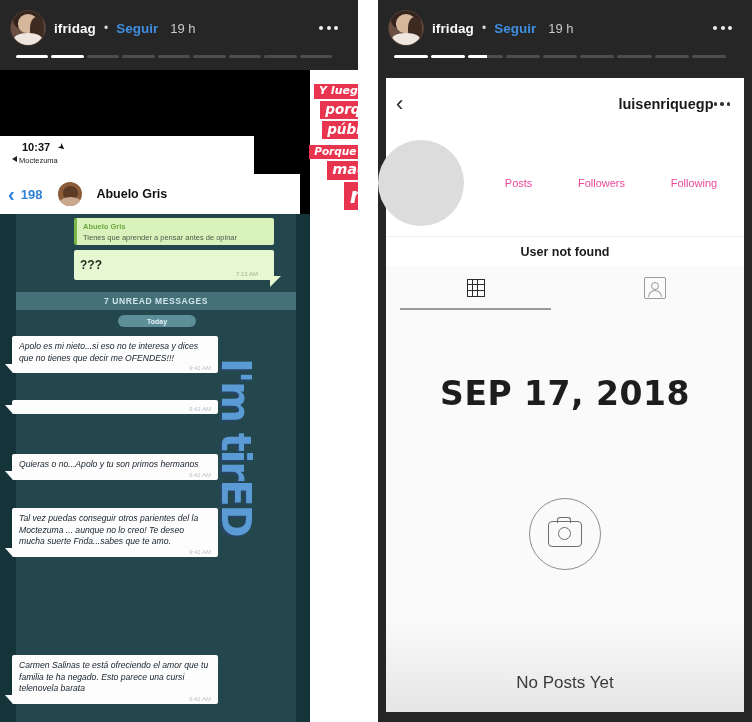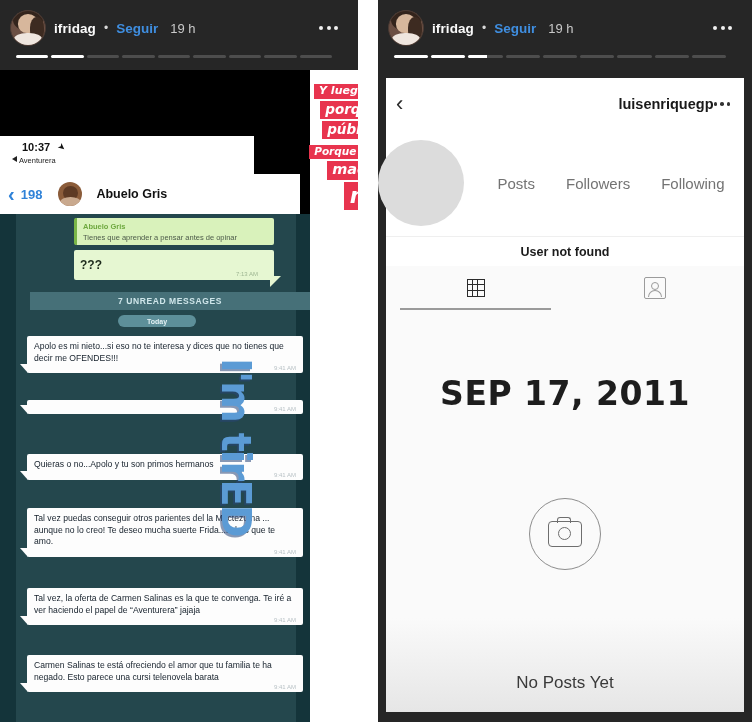--- a/index.html
+++ b/index.html
@@ -80,28 +80,28 @@
   .bub-green .txt{font-size:7.5px;color:#4d5b4a;line-height:1.25;}
   .bub-green2{position:absolute;left:74px;top:36px;width:200px;background:#e6f7d2;border-radius:2px;
               padding:5px 6px 7px 6px;box-sizing:border-box;}
   .bub-green2 .q{font-size:12px;font-weight:bold;color:#1d2b1c;}
   .bub-green2 .tm{position:absolute;right:16px;bottom:3px;font-size:6px;color:#9fb793;}
   .tail-g{position:absolute;left:270px;top:62px;width:0;height:0;border-style:solid;
           border-width:0 0 11px 11px;border-color:transparent transparent transparent #e6f7d2;}
 
   .unread{position:absolute;left:16px;top:78px;width:280px;height:18px;background:#467078;
           color:#cfe6ea;font-size:8.5px;font-weight:bold;letter-spacing:.6px;
-          display:flex;align-items:center;justify-content:center;margin-left:14px;}
+          display:flex;align-items:center;justify-content:center;}
 
   .today{position:absolute;left:118px;top:101px;width:78px;height:12px;border-radius:6px;
          background:#5d8f99;color:#e3f1f4;font-size:7px;font-weight:bold;
          display:flex;align-items:center;justify-content:center;}
 
-  .bub{position:absolute;left:27px;width:276px;background:#fdfdfd;border-radius:2px;
-       padding:5px 7px 9px 7px;box-sizing:border-box;}
+  .bub{position:absolute;left:12px;width:206px;background:#fdfdfd;border-radius:2px;
+       padding:5px 7px 9px 7px;box-sizing:border-box;font-style:italic;}
   .bub .t{font-size:8.6px;color:#15202b;line-height:1.36;}
   .bub .tm{position:absolute;right:7px;bottom:2px;font-size:6px;color:#b9c2c6;}
   .bub .tail{position:absolute;left:-7px;bottom:0;width:0;height:0;border-style:solid;
              border-width:0 8px 9px 0;border-color:transparent #fdfdfd transparent transparent;}
 
   
   .graffiti{position:absolute;left:252px;top:288px;z-index:8;
             font-family:"DejaVu Sans",sans-serif;font-weight:bold;font-size:40px;
             color:#5b9bd5;letter-spacing:-2px;line-height:.84;
             transform:rotate(90deg);transform-origin:left top;white-space:nowrap;
@@ -113,21 +113,21 @@
           border-bottom:1px solid #efefef;display:flex;align-items:center;}
   .ig-back{margin-left:10px;color:#2b2b2b;font-size:22px;line-height:1;font-weight:300;}
   .ig-title{flex:1;text-align:right;font-size:14.5px;font-weight:bold;color:#1a1a1a;}
   .ig-dots{margin-right:14px;display:flex;gap:3px;}
   .ig-dots i{width:3.5px;height:3.5px;border-radius:50%;background:#333;display:block;}
 
   .prof{position:absolute;left:0;top:52px;width:358px;height:106px;background:#ffffff;
         display:flex;align-items:center;}
   .prof-pic{width:86px;height:86px;border-radius:50%;background:#dcdcdc;margin-left:-8px;flex:0 0 auto;}
   .stats{flex:1;display:flex;justify-content:space-around;padding:0 4px 0 18px;}
-  .stat{font-size:15px;color:#737373;text-align:left;}
+  .stat{font-size:11px;color:#ec4899;text-align:left;}
 
   .notfound{position:absolute;left:0;top:158px;width:358px;height:30px;background:#ffffff;
             border-top:1px solid #efefef;border-bottom:1px solid #efefef;
             display:flex;align-items:center;justify-content:center;
             font-size:12.5px;font-weight:bold;color:#1b1b1b;}
 
   .tabs{position:absolute;left:0;top:188px;width:358px;height:44px;background:#fafafa;display:flex;}
   .tab{flex:1;display:flex;align-items:center;justify-content:center;position:relative;}
   .tab .ul{position:absolute;left:8%;right:8%;bottom:0;height:2px;background:#9a9a9a;}
   .grid-ic{width:18px;height:18px;display:grid;grid-template-columns:repeat(3,1fr);
@@ -194,21 +194,21 @@
           <span class="b"></span>
       </div>
     </div>
 
     <div class="media-left">
       <div class="shot">
 
         <div class="statusbar">
           <span class="st-time">10:37</span>
           <span class="st-arrow">➤</span>
-          <span class="st-ig"><i class="tri"></i><span>Aventurera</span></span>
+          <span class="st-ig"><i class="tri"></i><span>Moctezuma</span></span>
         </div>
 
         <div class="chathead">
           <span class="chev-back">‹</span>
           <span class="badge198">198</span>
           <span class="gavatar"></span>
           <span class="gname">Abuelo Gris</span>
         </div>
 
         <div class="chatbody">
@@ -244,25 +244,20 @@
             <span class="tm">9:41 AM</span>
             <span class="tail"></span>
           </div>
 
           <div class="bub" style="top:294px">
             <div class="t">Tal vez puedas conseguir otros parientes del la Moctezuma ... aunque no lo creo! Te deseo mucha suerte Frida...sabes que te amo.</div>
             <span class="tm">9:41 AM</span>
             <span class="tail"></span>
           </div>
 
-          <div class="bub" style="top:374px">
-            <div class="t">Tal vez, la oferta de Carmen Salinas es la que te convenga. Te iré a ver haciendo el papel de “Aventurera” jajaja</div>
-            <span class="tm">9:41 AM</span>
-            <span class="tail"></span>
-          </div>
 
           <div class="bub" style="top:441px">
             <div class="t">Carmen Salinas te está ofreciendo el amor que tu familia te ha negado.  Esto parece una cursi telenovela barata</div>
             <span class="tm">9:41 AM</span>
             <span class="tail"></span>
           </div>
 
         </div>
 
         <div class="graffiti">I'm tirED</div>
@@ -350,21 +345,21 @@
           </span>
           <span class="ul"></span>
         </div>
         <div class="tab">
           <span class="tag-ic"></span>
         </div>
       </div>
 
       <div class="rightfade"></div>
 
-      <div class="datetxt">SEP 17, 2011</div>
+      <div class="datetxt">SEP 17, 2018</div>
 
       <div class="camwrap">
         <span class="camcircle">
           <span class="cam">
             <span class="cam-top"></span>
           </span>
         </span>
       </div>
 
       <div class="noposts">No Posts Yet</div>

